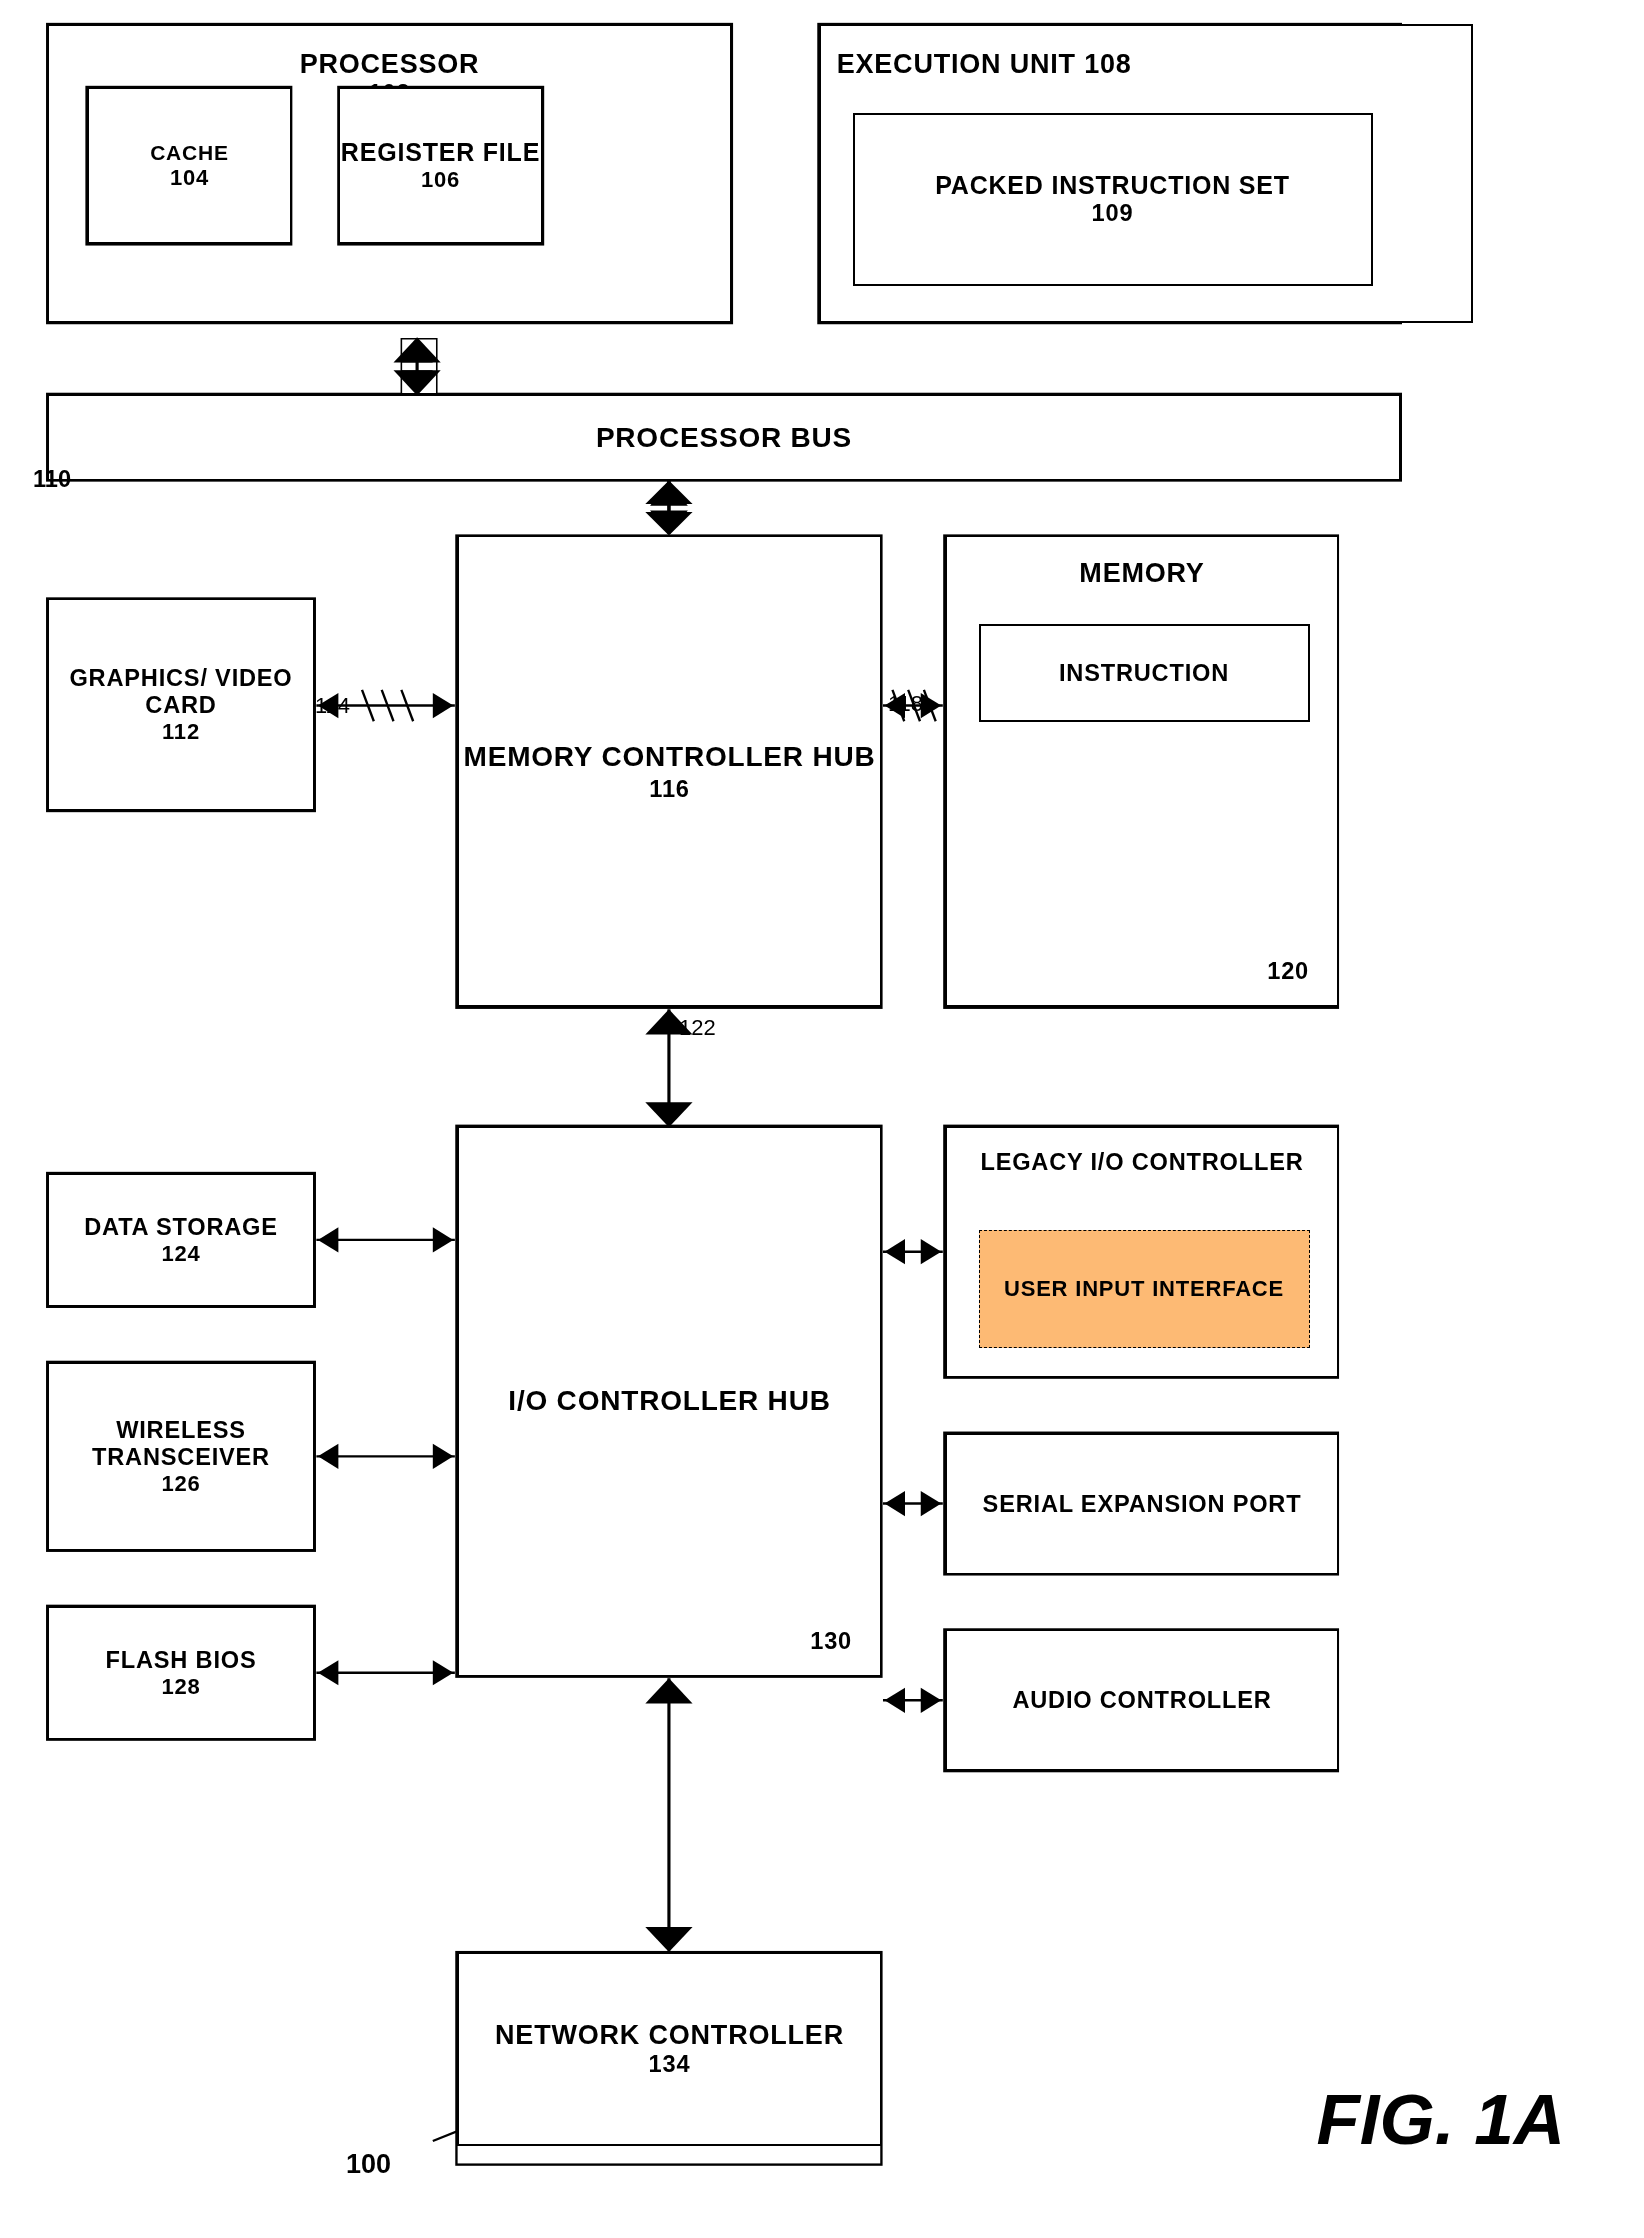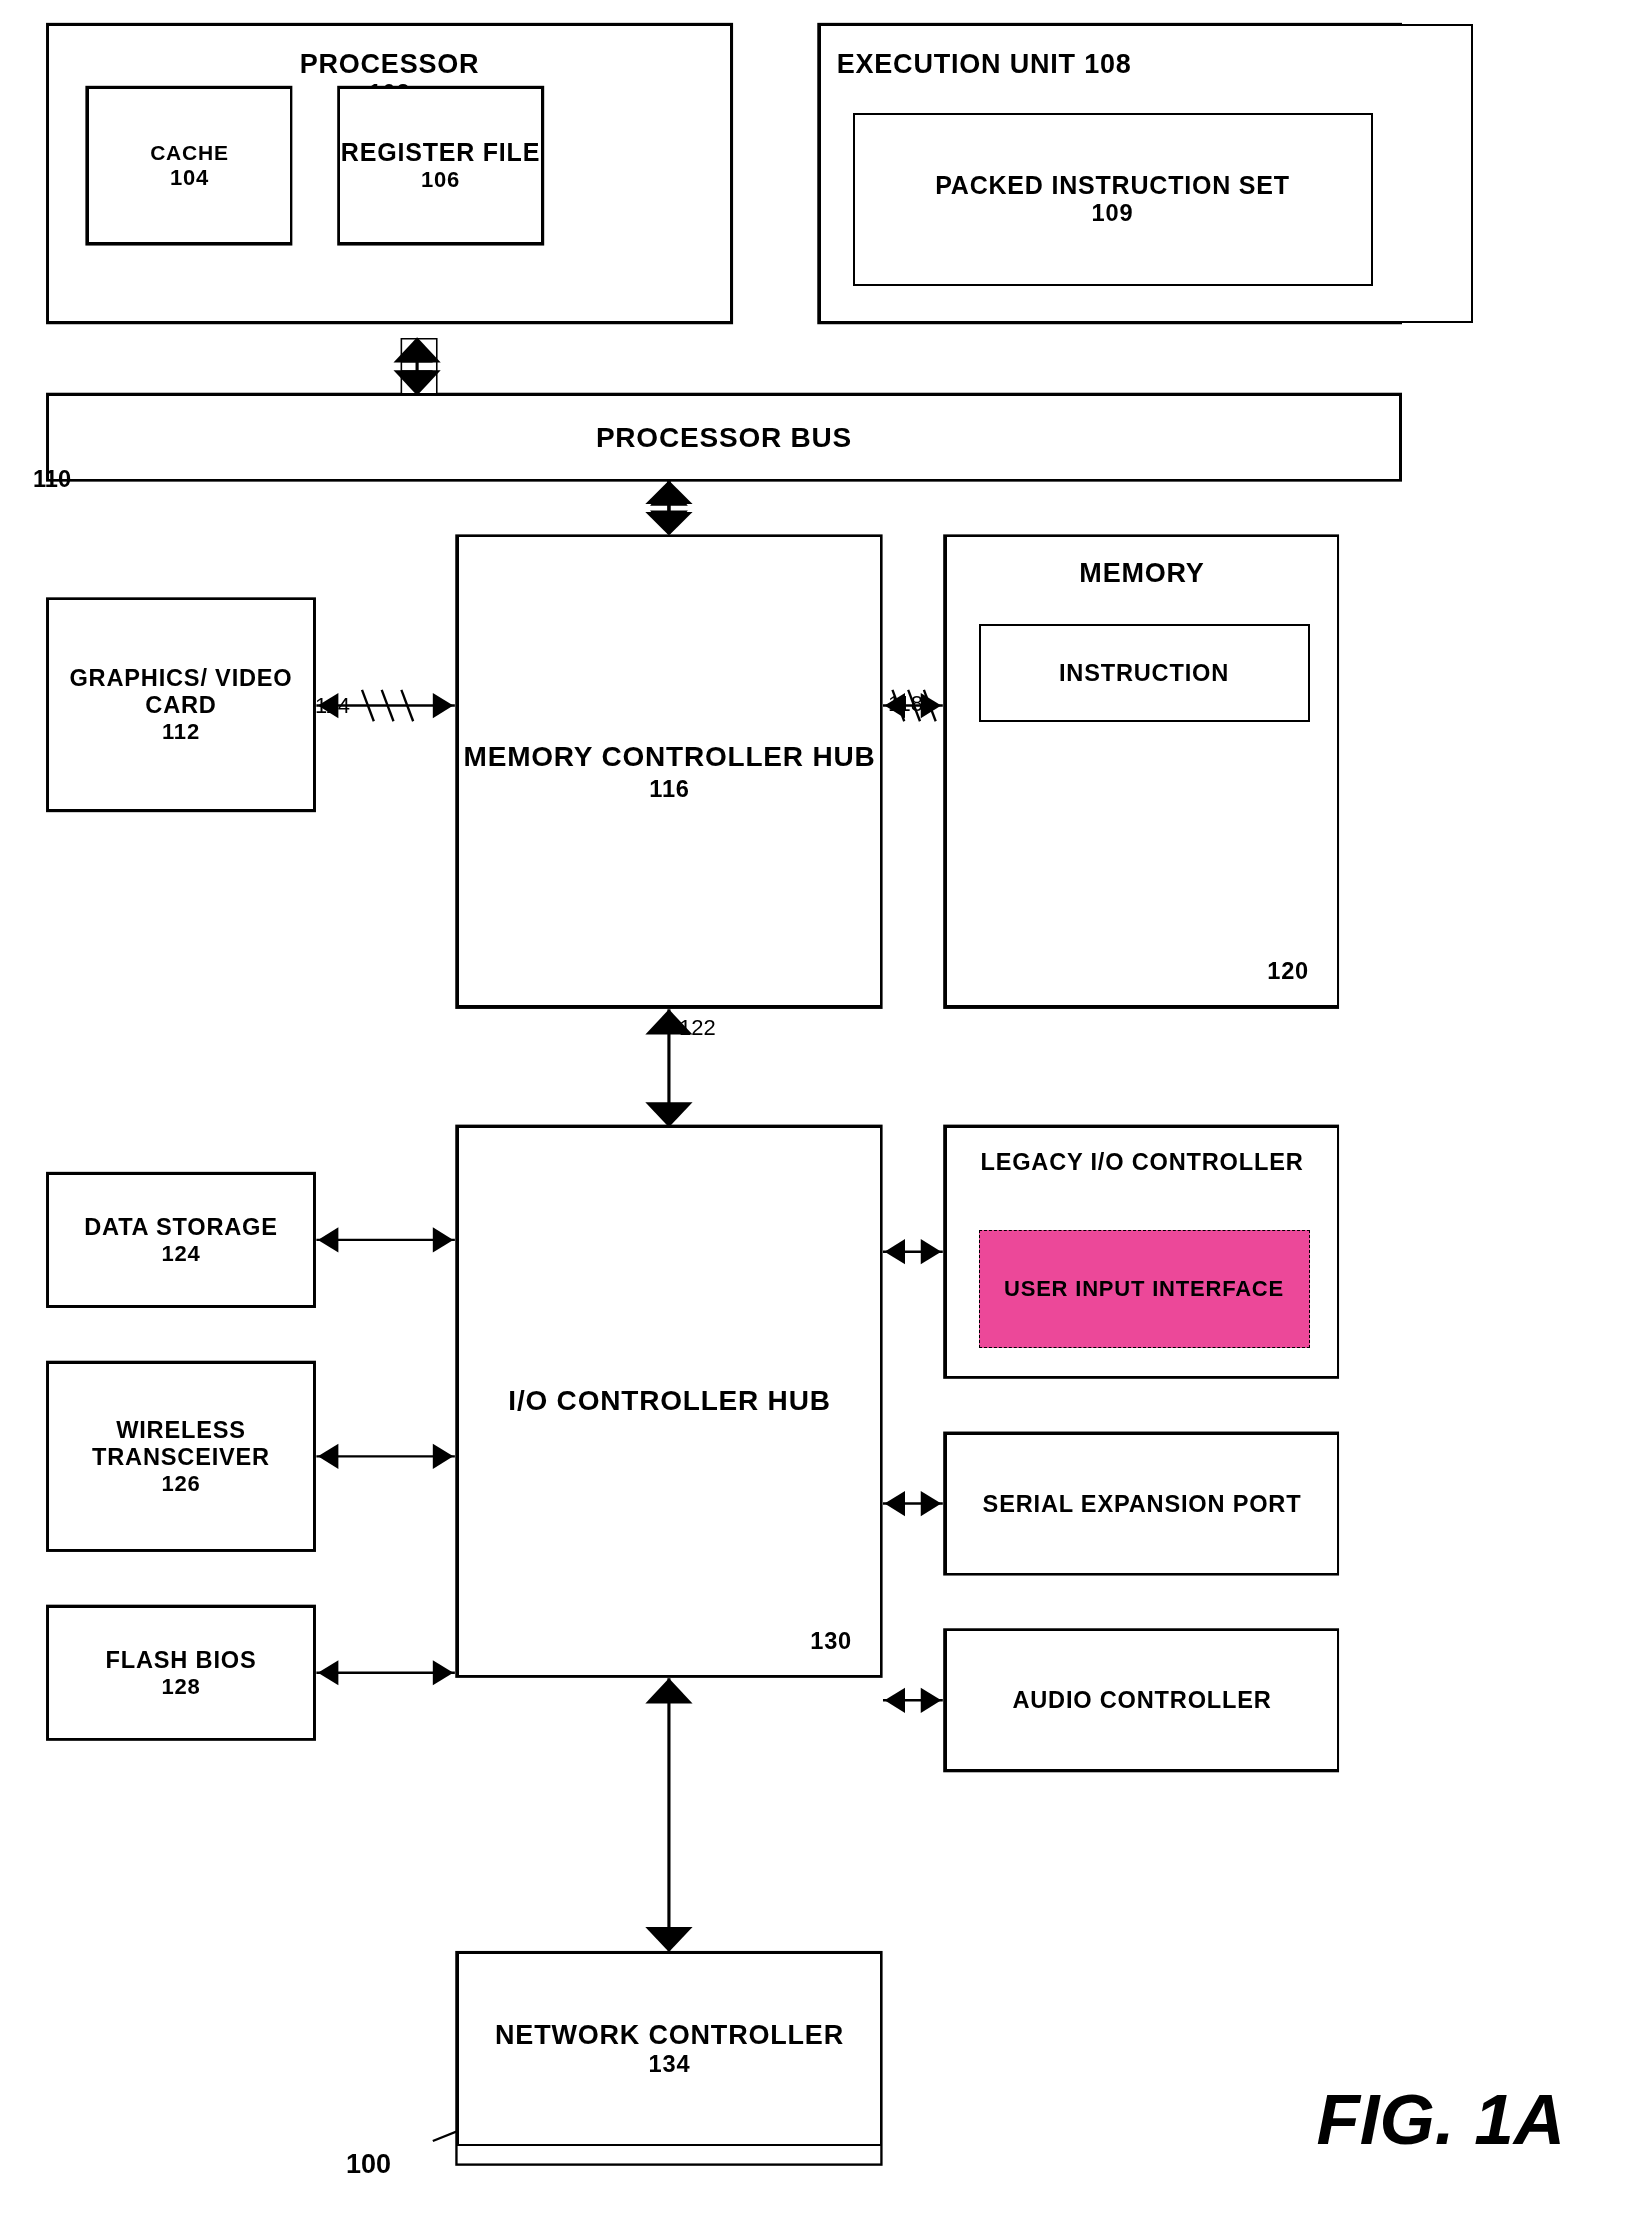--- a/index.html
+++ b/index.html
@@ -250,21 +250,21 @@
   </div>
 
   <div class="box" style="left:457px; top:1126px; width:425px; height:551px;">
     <span style="font-size:28px; font-weight:bold; text-align:center; line-height:1.3;">I/O CONTROLLER HUB</span>
     <span style="position:absolute; bottom:20.5px; right:28px; font-size:23.6px;">130</span>
   </div>
 
   <div class="box" style="left:945px; top:1126px; width:394px; height:252px;">
     <span style="position:absolute; top:20.5px; left:50%; transform:translateX(-50%); font-size:23.6px; font-weight:bold; text-align:center; white-space:nowrap;">LEGACY I/O CONTROLLER</span>
 
-    <div style="position:absolute; top:102px; left:31.5px; width:331px; height:118px; border:1.6px dashed black; background:#ec4899; display:flex; align-items:center; justify-content:center;">
+    <div style="position:absolute; top:102px; left:31.5px; width:331px; height:118px; border:1.6px dashed black; background:#fdba74; display:flex; align-items:center; justify-content:center;">
       <span style="font-size:22px; font-weight:bold; text-align:center; line-height:1.3;">USER INPUT INTERFACE</span>
     </div>
   </div>
 
   <div class="box" style="left:945px; top:1433px; width:394px; height:142px;">
     <span style="font-size:23.6px; font-weight:bold; text-align:center;">SERIAL EXPANSION PORT</span>
   </div>
 
   <div class="box" style="left:945px; top:1629px; width:394px; height:142px;">
     <span style="font-size:23.6px; font-weight:bold; text-align:center;">AUDIO CONTROLLER</span>

